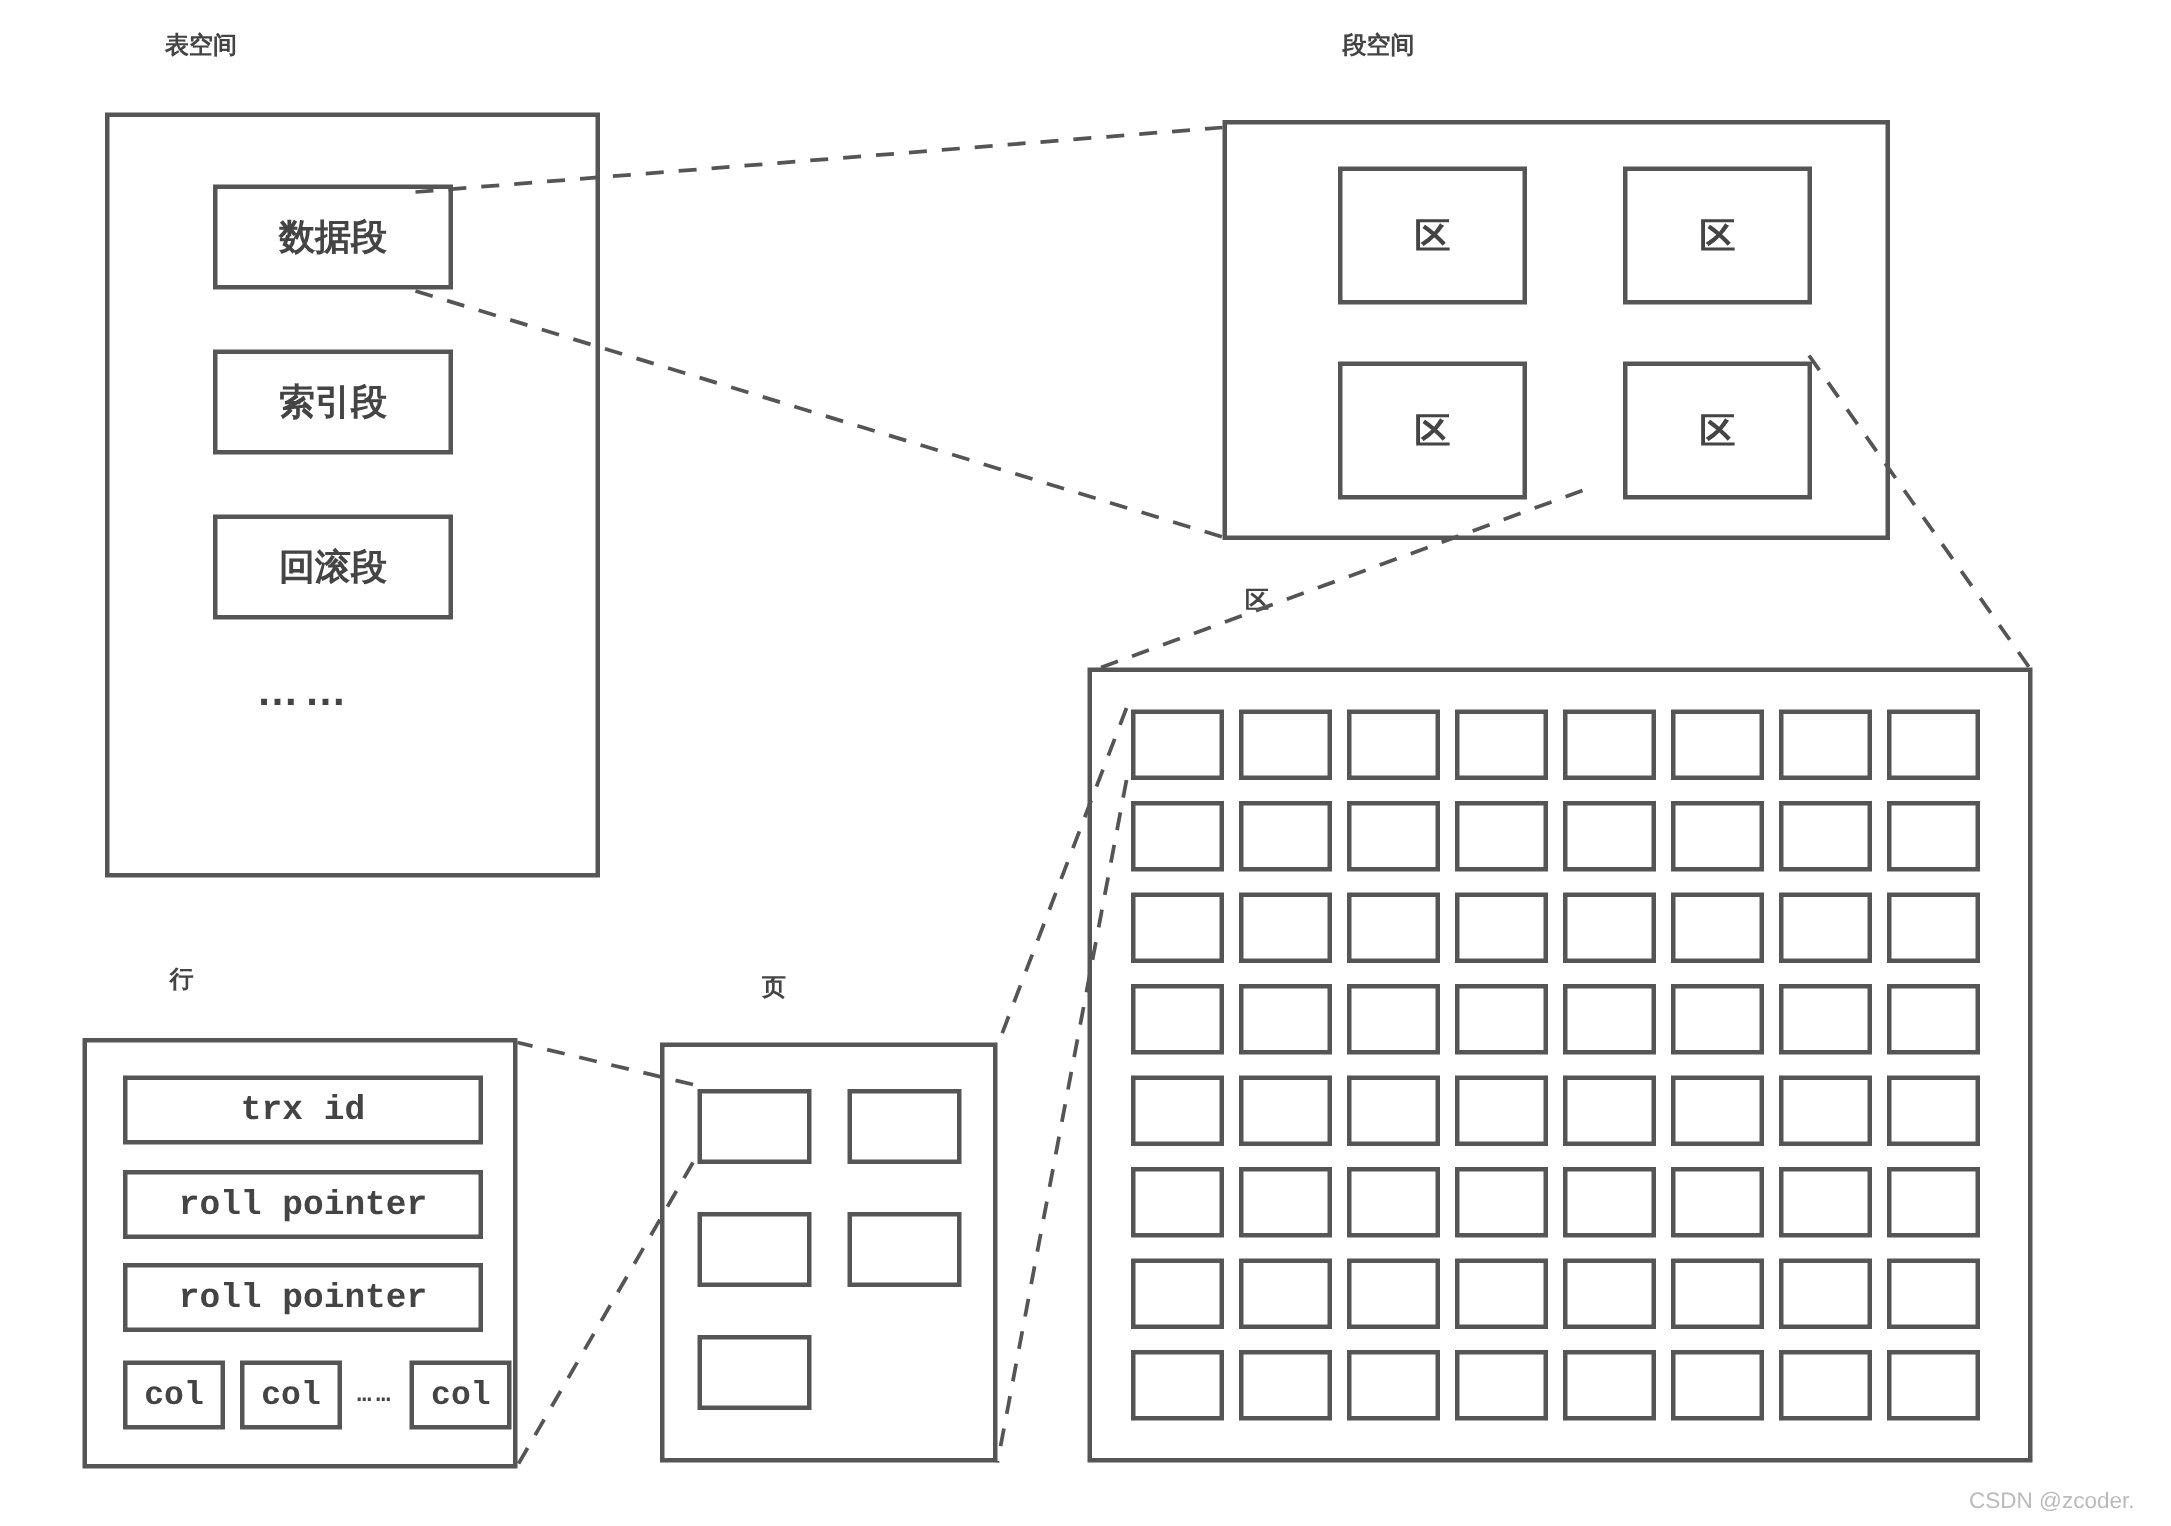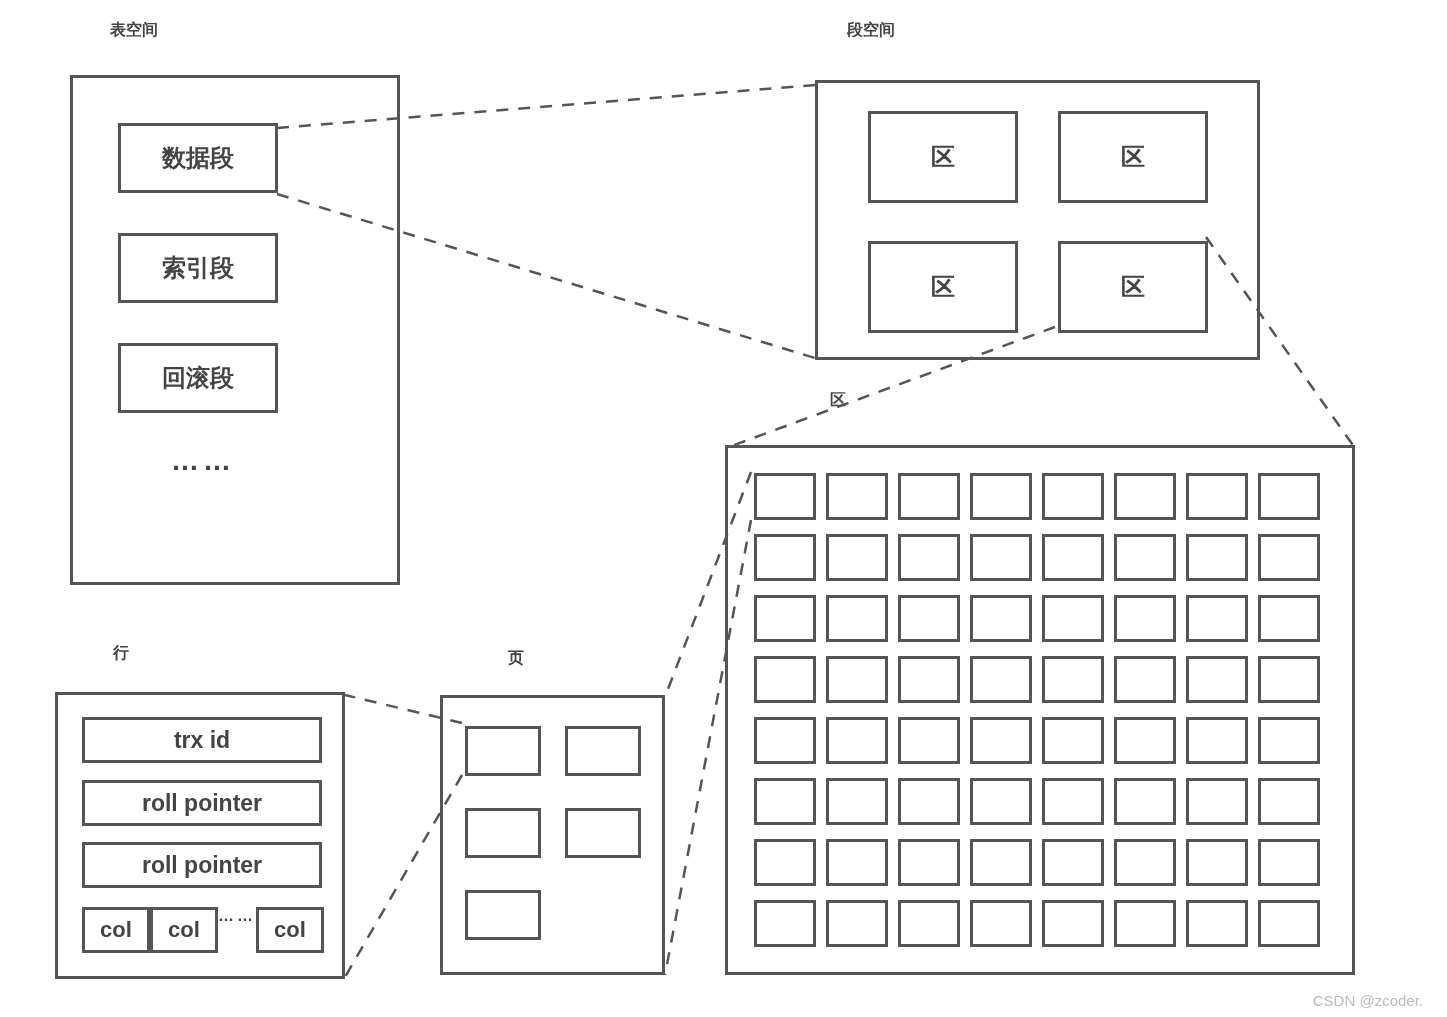--- a/index.html
+++ b/index.html
@@ -24,20 +24,21 @@
     }
     .inner-box {
       border: 3px solid #555;
       background: #fff;
       display: flex;
       align-items: center;
       justify-content: center;
       font-size: 24px;
       font-weight: 700;
       color: #444;
+      margin-left: 24px;
     }
     .tablespace-inner {
       position: absolute;
       left: 45px;
       width: 160px;
       height: 70px;
     }
     .dots {
       position: absolute;
       font-size: 28px;
@@ -92,21 +93,21 @@
       font-size:15px;
       color:#bbb;
       font-family: Arial, sans-serif;
       margin-top: 33px;
     }
   </style>
 </head>
 <body>
 
 <div class="label" style="left:110px; top:20px;">表空间</div>
-<div class="label" style="left:847px; top:20px;">段空间</div>
+<div class="label" style="left:895px; top:20px;">段空间</div>
 <div class="label" style="left:830px; top:390px;">区</div>
 <div class="label" style="left:113px; top:643px;">行</div>
 <div class="label" style="left:508px; top:648px;">页</div>
 
 <div class="box" style="left:70px; top:75px; width:330px; height:510px;">
   <div class="inner-box tablespace-inner" style="top:45px;">数据段</div>
   <div class="inner-box tablespace-inner" style="top:155px;text-align:right;">索引段</div>
   <div class="inner-box tablespace-inner" style="top:265px;">回滚段</div>
   <div class="dots" style="left:98px; top:367px;">……</div>
 </div>
@@ -190,25 +191,25 @@
 </div>
 
 <div class="box" style="left:440px; top:695px; width:225px; height:280px;">
   <div style="position:absolute; left:22px; top:28px;" class="page-cell"></div>
   <div style="position:absolute; left:122px; top:28px;" class="page-cell"></div>
   <div style="position:absolute; left:22px; top:110px;" class="page-cell"></div>
   <div style="position:absolute; left:122px; top:110px;" class="page-cell"></div>
   <div style="position:absolute; left:22px; top:192px;" class="page-cell"></div>
 </div>
 
-<div class="box" style="left:55px; top:692px; width:290px; height:287px;">
+<div class="box" style="left:55px; top:692px; width:290px; height:287px;font-family:Liberation Mono, monospace;">
   <div class="row-inner" style="top:22px; width:240px;">trx id</div>
   <div class="row-inner" style="top:85px; width:240px;">roll pointer</div>
   <div class="row-inner" style="top:147px; width:240px;">roll pointer</div>
-  <div style="position:absolute; left:24px; top:212px; display:flex; align-items:flex-start; ">
+  <div style="position:absolute; left:24px; top:212px; display:flex; align-items:center; gap:10px;">
     <div class="col-box">col</div>
     <div class="col-box">col</div>
     <span style="font-weight:800; letter-spacing:3px;">……</span>
     <div class="col-box">col</div>
   </div>
 </div>
 
 <svg class="connectors">
   <g stroke="#555" stroke-width="2.5" stroke-dasharray="12,10" fill="none">
 

